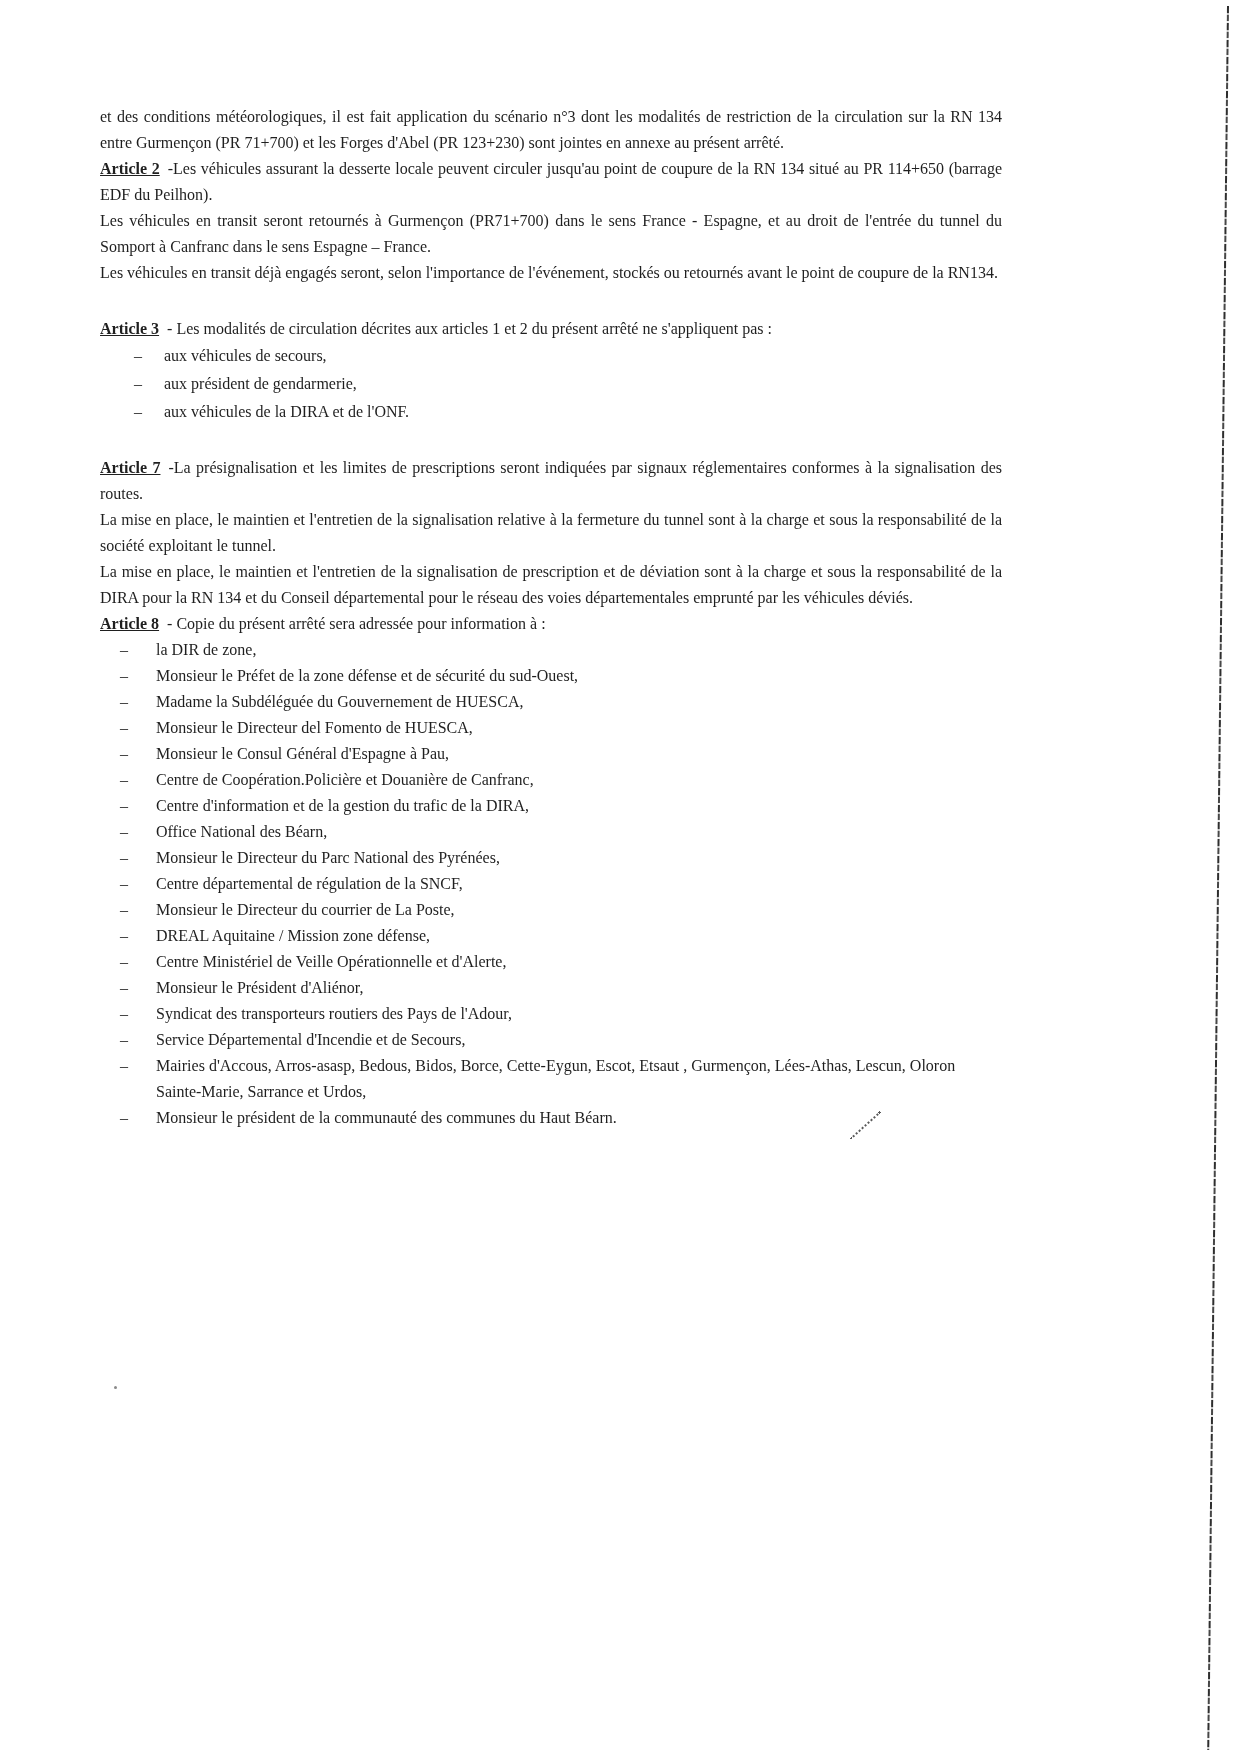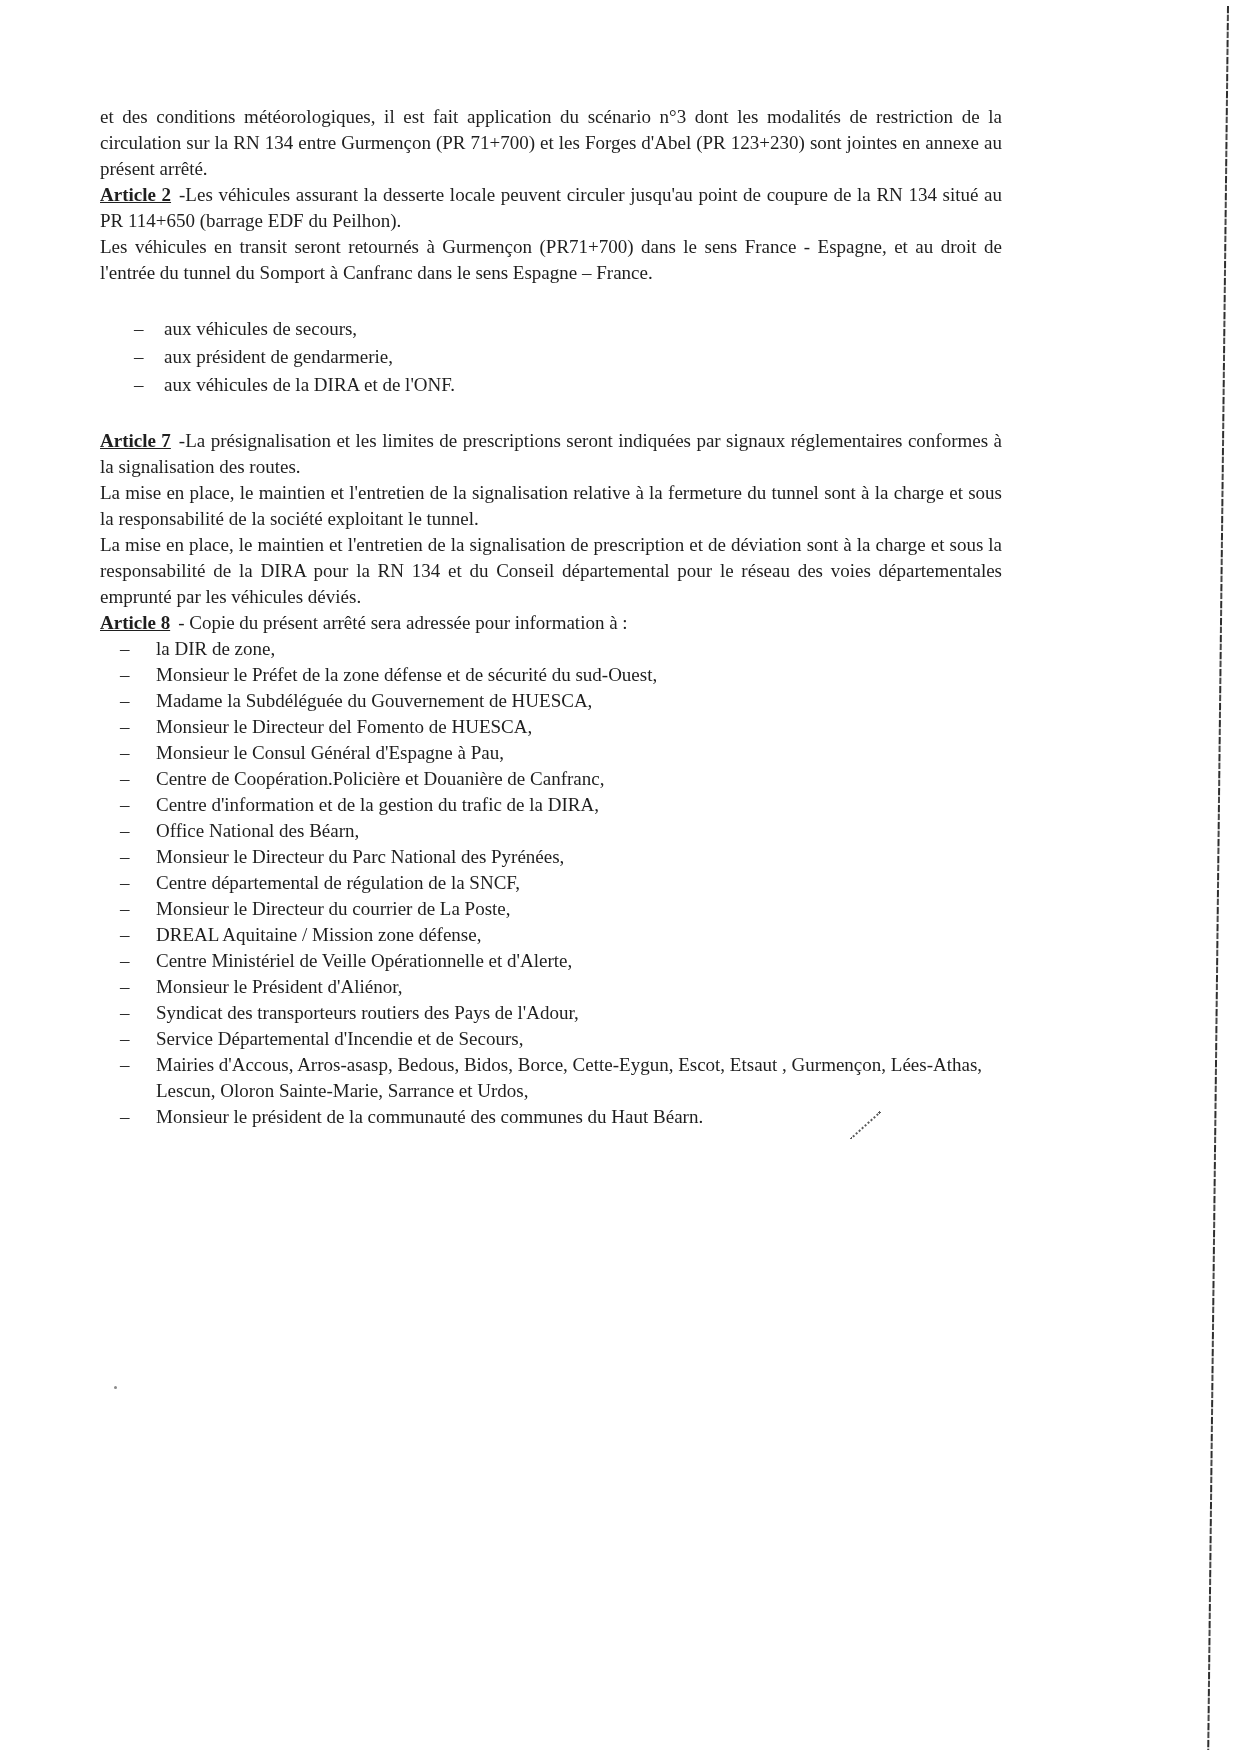--- a/index.html
+++ b/index.html
@@ -6,21 +6,21 @@
   .page {
     position:relative;
     width:1241px; height:1754px;
     background:#ffffff;
     font-family:"Liberation Serif", serif;
     color:#1f1f1f;
     overflow:hidden;
   }
   .content {
     position:absolute; top:104px; left:100px; width:902px;
-    font-size:19px; line-height:26px;
+    font-size:16px; line-height:26px;
   }
   p.para { margin:0; text-align:justify; }
   .gap-sm { margin-bottom:24px; }
   .gap-md { margin-bottom:30px; }
   .gap-lg { margin-bottom:34px; }
   .art-heading {
     font-weight:bold;
     text-decoration:underline;
     margin-right:8px;
     white-space:nowrap;
@@ -65,23 +65,27 @@
 
   <div class="content">
 
     <p class="para gap-sm">et des conditions météorologiques, il est fait application du scénario n°3 dont les modalités de restriction de la circulation sur la RN 134 entre Gurmençon (PR 71+700) et les Forges d'Abel (PR 123+230) sont jointes en annexe au présent arrêté.</p>
 
     <div class="gap-md">
       <p class="para">
         <span class="art-heading">Article 2</span><span>-Les véhicules assurant la desserte locale peuvent circuler jusqu'au point de coupure de la RN 134 situé au PR 114+650 (barrage EDF du Peilhon).</span>
       </p>
       <p class="para">Les véhicules en transit seront retournés à Gurmençon (PR71+700) dans le sens France - Espagne, et au droit de l'entrée du tunnel du Somport à Canfranc dans le sens Espagne – France.</p>
+      <p class="para">Les véhicules en transit déjà engagés seront, selon l'importance de l'événement, stockés ou retournés avant le point de coupure de la RN134.</p>
     </div>
 
     <div class="gap-md">
+      <p class="para">
+        <span class="art-heading">Article 3</span><span>- Les modalités de circulation décrites aux articles 1 et 2 du présent arrêté ne s'appliquent pas :</span>
+      </p>
       <ul class="dash-list a3">
         <li>
           <span class="dash">–</span>
           <span class="li-text">aux véhicules de secours,</span>
         </li>
         <li>
           <span class="dash">–</span>
           <span class="li-text">aux président de gendarmerie,</span>
         </li>
         <li>

